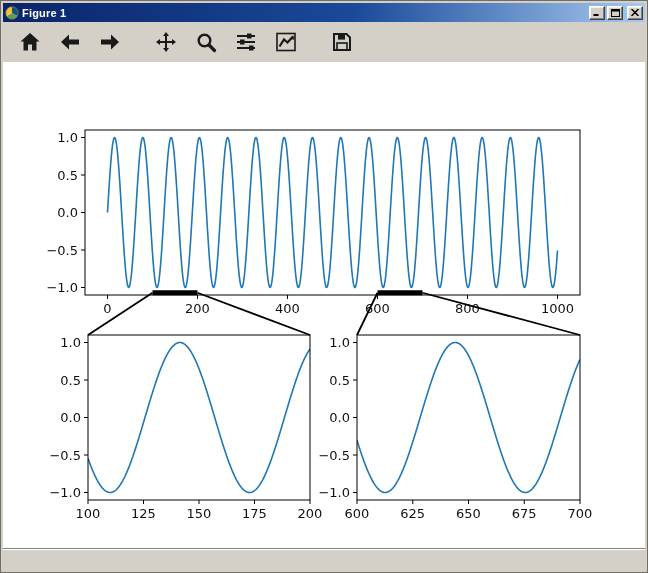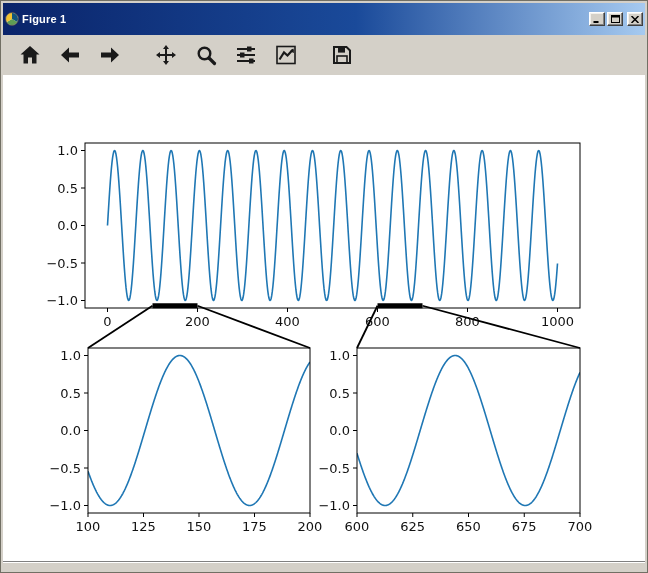--- a/index.html
+++ b/index.html
@@ -2,21 +2,21 @@
 <html><head>
 <meta charset="utf-8">
 <style>
   html,body{margin:0;padding:0;background:#9a9a9a;font-family:"Liberation Sans",sans-serif;}
   .window{
     position:relative;width:648px;height:573px;box-sizing:border-box;
     background:#d4d0c8;border:3px solid #d4d0c8;
     outline:1px solid #716f64;outline-offset:-1px;
   }
   .titlebar{
-    height:32px;display:flex;align-items:center;gap:3px;padding:0 2px;
+    height:19px;display:flex;align-items:center;gap:3px;padding:0 2px;
     background:linear-gradient(90deg,#0a246a 0%,#1a4a9a 55%,#a6caf0 100%);
   }
   .titlebar .app-icon{width:14px;height:14px;flex:0 0 auto;display:flex;}
   .titlebar .title{flex:1;color:#ffffff;font-weight:bold;font-size:11px;letter-spacing:.2px;
     white-space:nowrap;overflow:hidden;}
   .win-buttons{display:flex;align-items:center;gap:2px;}
   .winbtn{
     width:16px;height:14px;padding:0;display:flex;align-items:center;justify-content:center;
     background:#d4d0c8;border:1px solid;border-color:#ffffff #404040 #404040 #ffffff;
     box-shadow:inset -1px -1px 0 #808080,inset 1px 1px 0 #f2f0ec;cursor:default;

